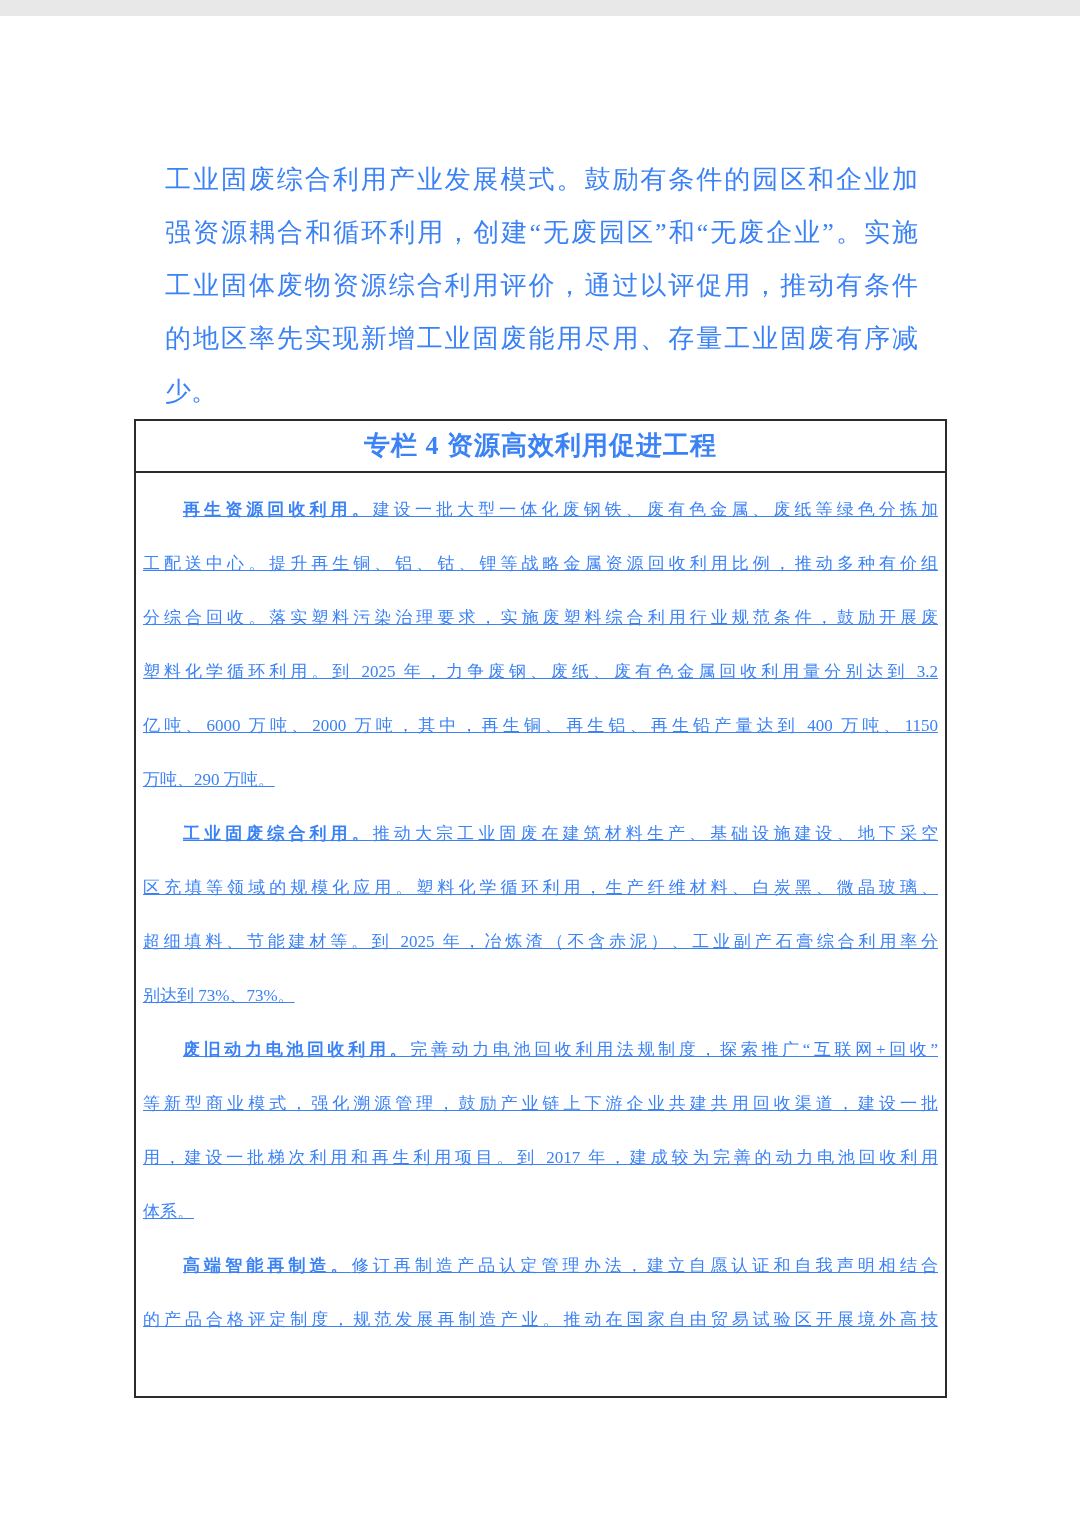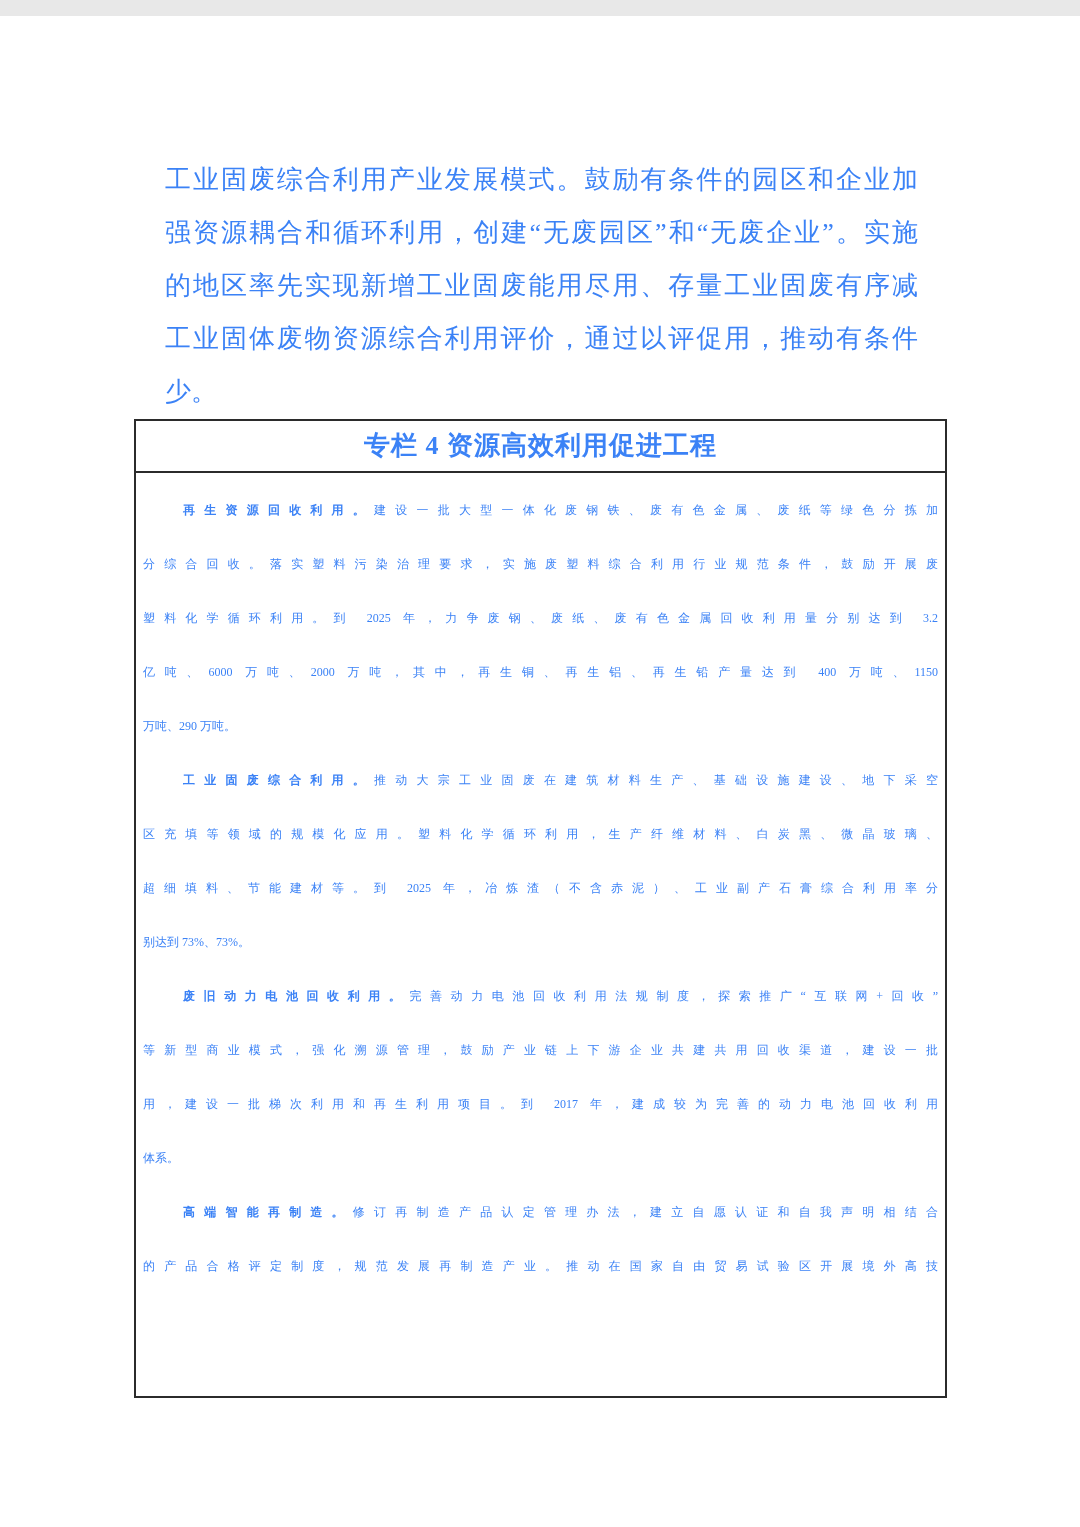--- a/index.html
+++ b/index.html
@@ -51,21 +51,22 @@
     height: 50px;
     line-height: 50px;
     text-align: center;
     font-weight: 700;
     font-size: 26px;
     border-bottom: 2px solid #2b2b2b;
     letter-spacing: 1px;
   }
   .box-body {
     padding: 10px 7px 0 7px;
-    font-size: 12px;
+    font-size: 17px;
+    text-decoration: underline;
   }
   .box-body .line {
     line-height: 54px;
   }
   .box-body .line.indent {
     text-indent: 40px;
   }
   .lead {
     font-weight: 700;
   }
@@ -80,29 +81,30 @@
   }
 </style>
 </head>
 <body>
 
 <div class="page">
 
   <section class="intro">
       <div class="line">工业固废综合利用产业发展模式。鼓励有条件的园区和企业加</div>
       <div class="line">强资源耦合和循环利用，创建“无废园区”和“无废企业”。实施</div>
+      <div class="line">工业固体废物资源综合利用评价，通过以评促用，推动有条件</div>
       <div class="line">的地区率先实现新增工业固废能用尽用、存量工业固废有序减</div>
-      <div class="line">工业固体废物资源综合利用评价，通过以评促用，推动有条件</div>
       <div class="line short">少。</div>
     </section>
 
   <section class="box">
     <header class="box-title">专栏 4  资源高效利用促进工程</header>
     <div class="box-body">
         <div class="line indent"><span class="lead">再生资源回收利用。</span>建设一批大型一体化废钢铁、废有色金属、废纸等绿色分拣加</div>
+        <div class="line">工配送中心。提升再生铜、铝、钴、锂等战略金属资源回收利用比例，推动多种有价组</div>
         <div class="line">分综合回收。落实塑料污染治理要求，实施废塑料综合利用行业规范条件，鼓励开展废</div>
         <div class="line">塑料化学循环利用。到 2025 年，力争废钢、废纸、废有色金属回收利用量分别达到 3.2</div>
         <div class="line">亿吨、6000 万吨、2000 万吨，其中，再生铜、再生铝、再生铅产量达到 400 万吨、1150</div>
         <div class="line short">万吨、290 万吨。</div>
         <div class="line indent"><span class="lead">工业固废综合利用。</span>推动大宗工业固废在建筑材料生产、基础设施建设、地下采空</div>
         <div class="line">区充填等领域的规模化应用。塑料化学循环利用，生产纤维材料、白炭黑、微晶玻璃、</div>
         <div class="line">超细填料、节能建材等。到 2025 年，冶炼渣（不含赤泥）、工业副产石膏综合利用率分</div>
         <div class="line short">别达到 73%、73%。</div>
         <div class="line indent"><span class="lead">废旧动力电池回收利用。</span>完善动力电池回收利用法规制度，探索推广“互联网+回收”</div>
         <div class="line">等新型商业模式，强化溯源管理，鼓励产业链上下游企业共建共用回收渠道，建设一批</div>

